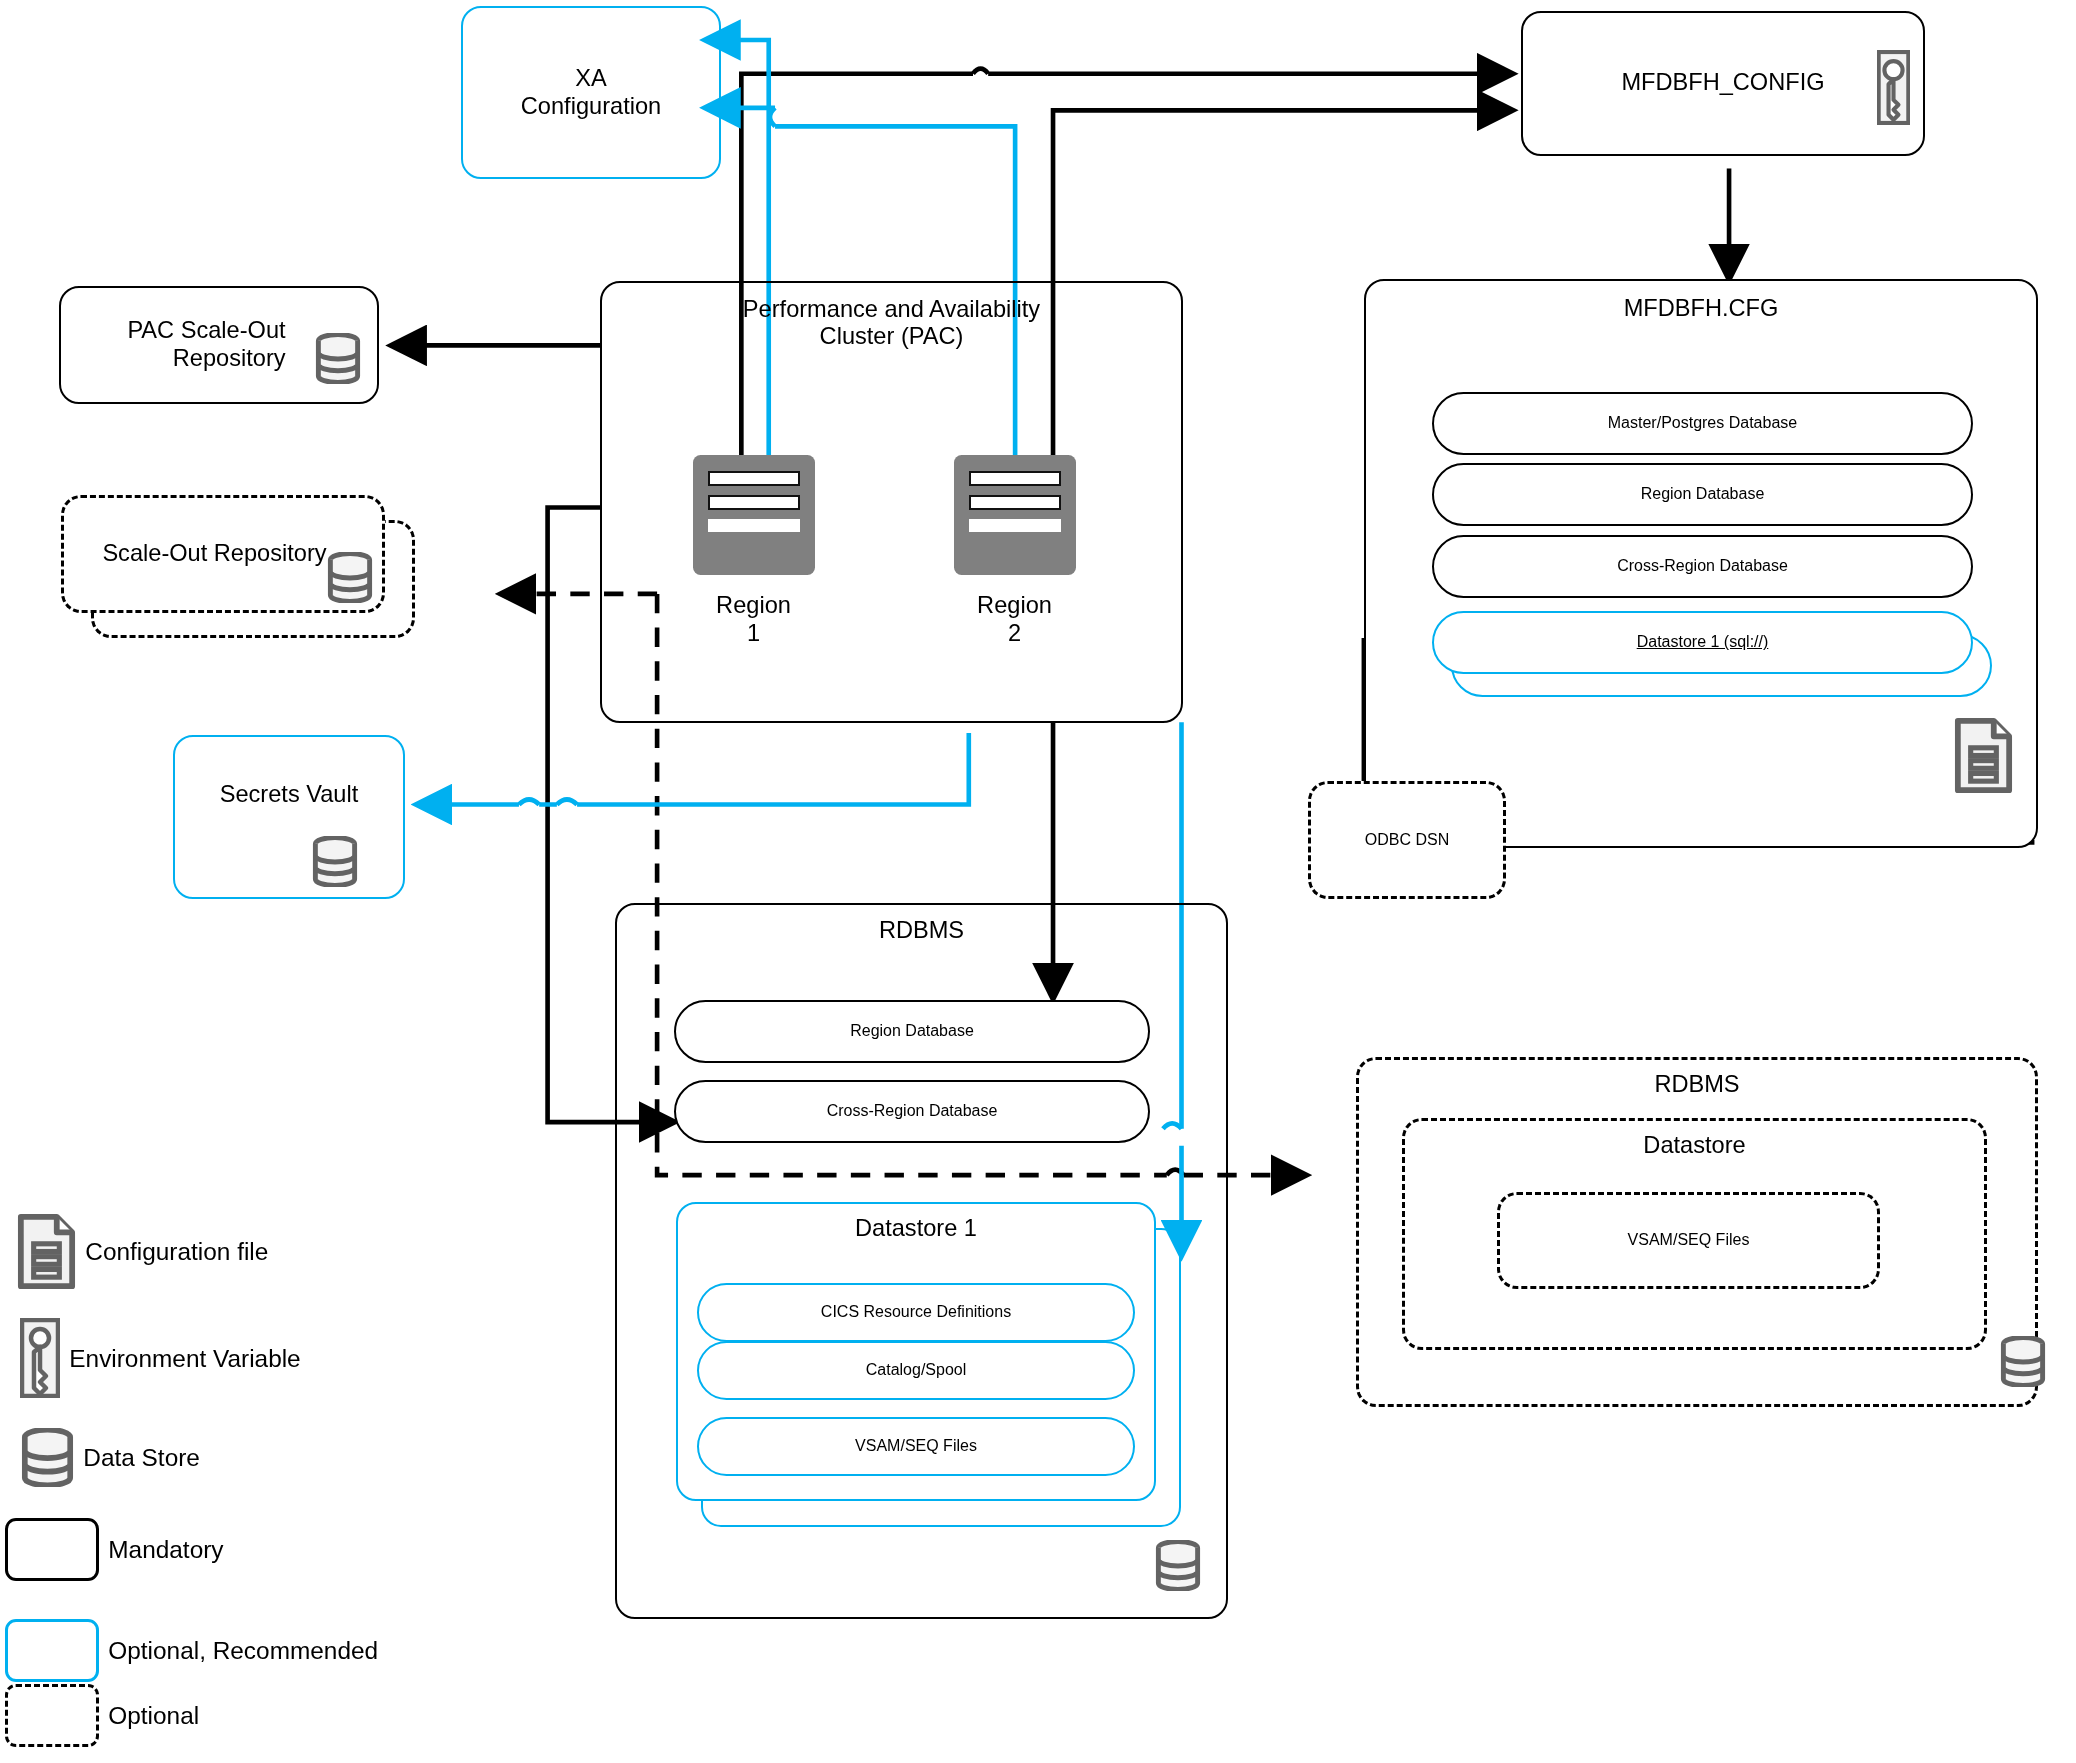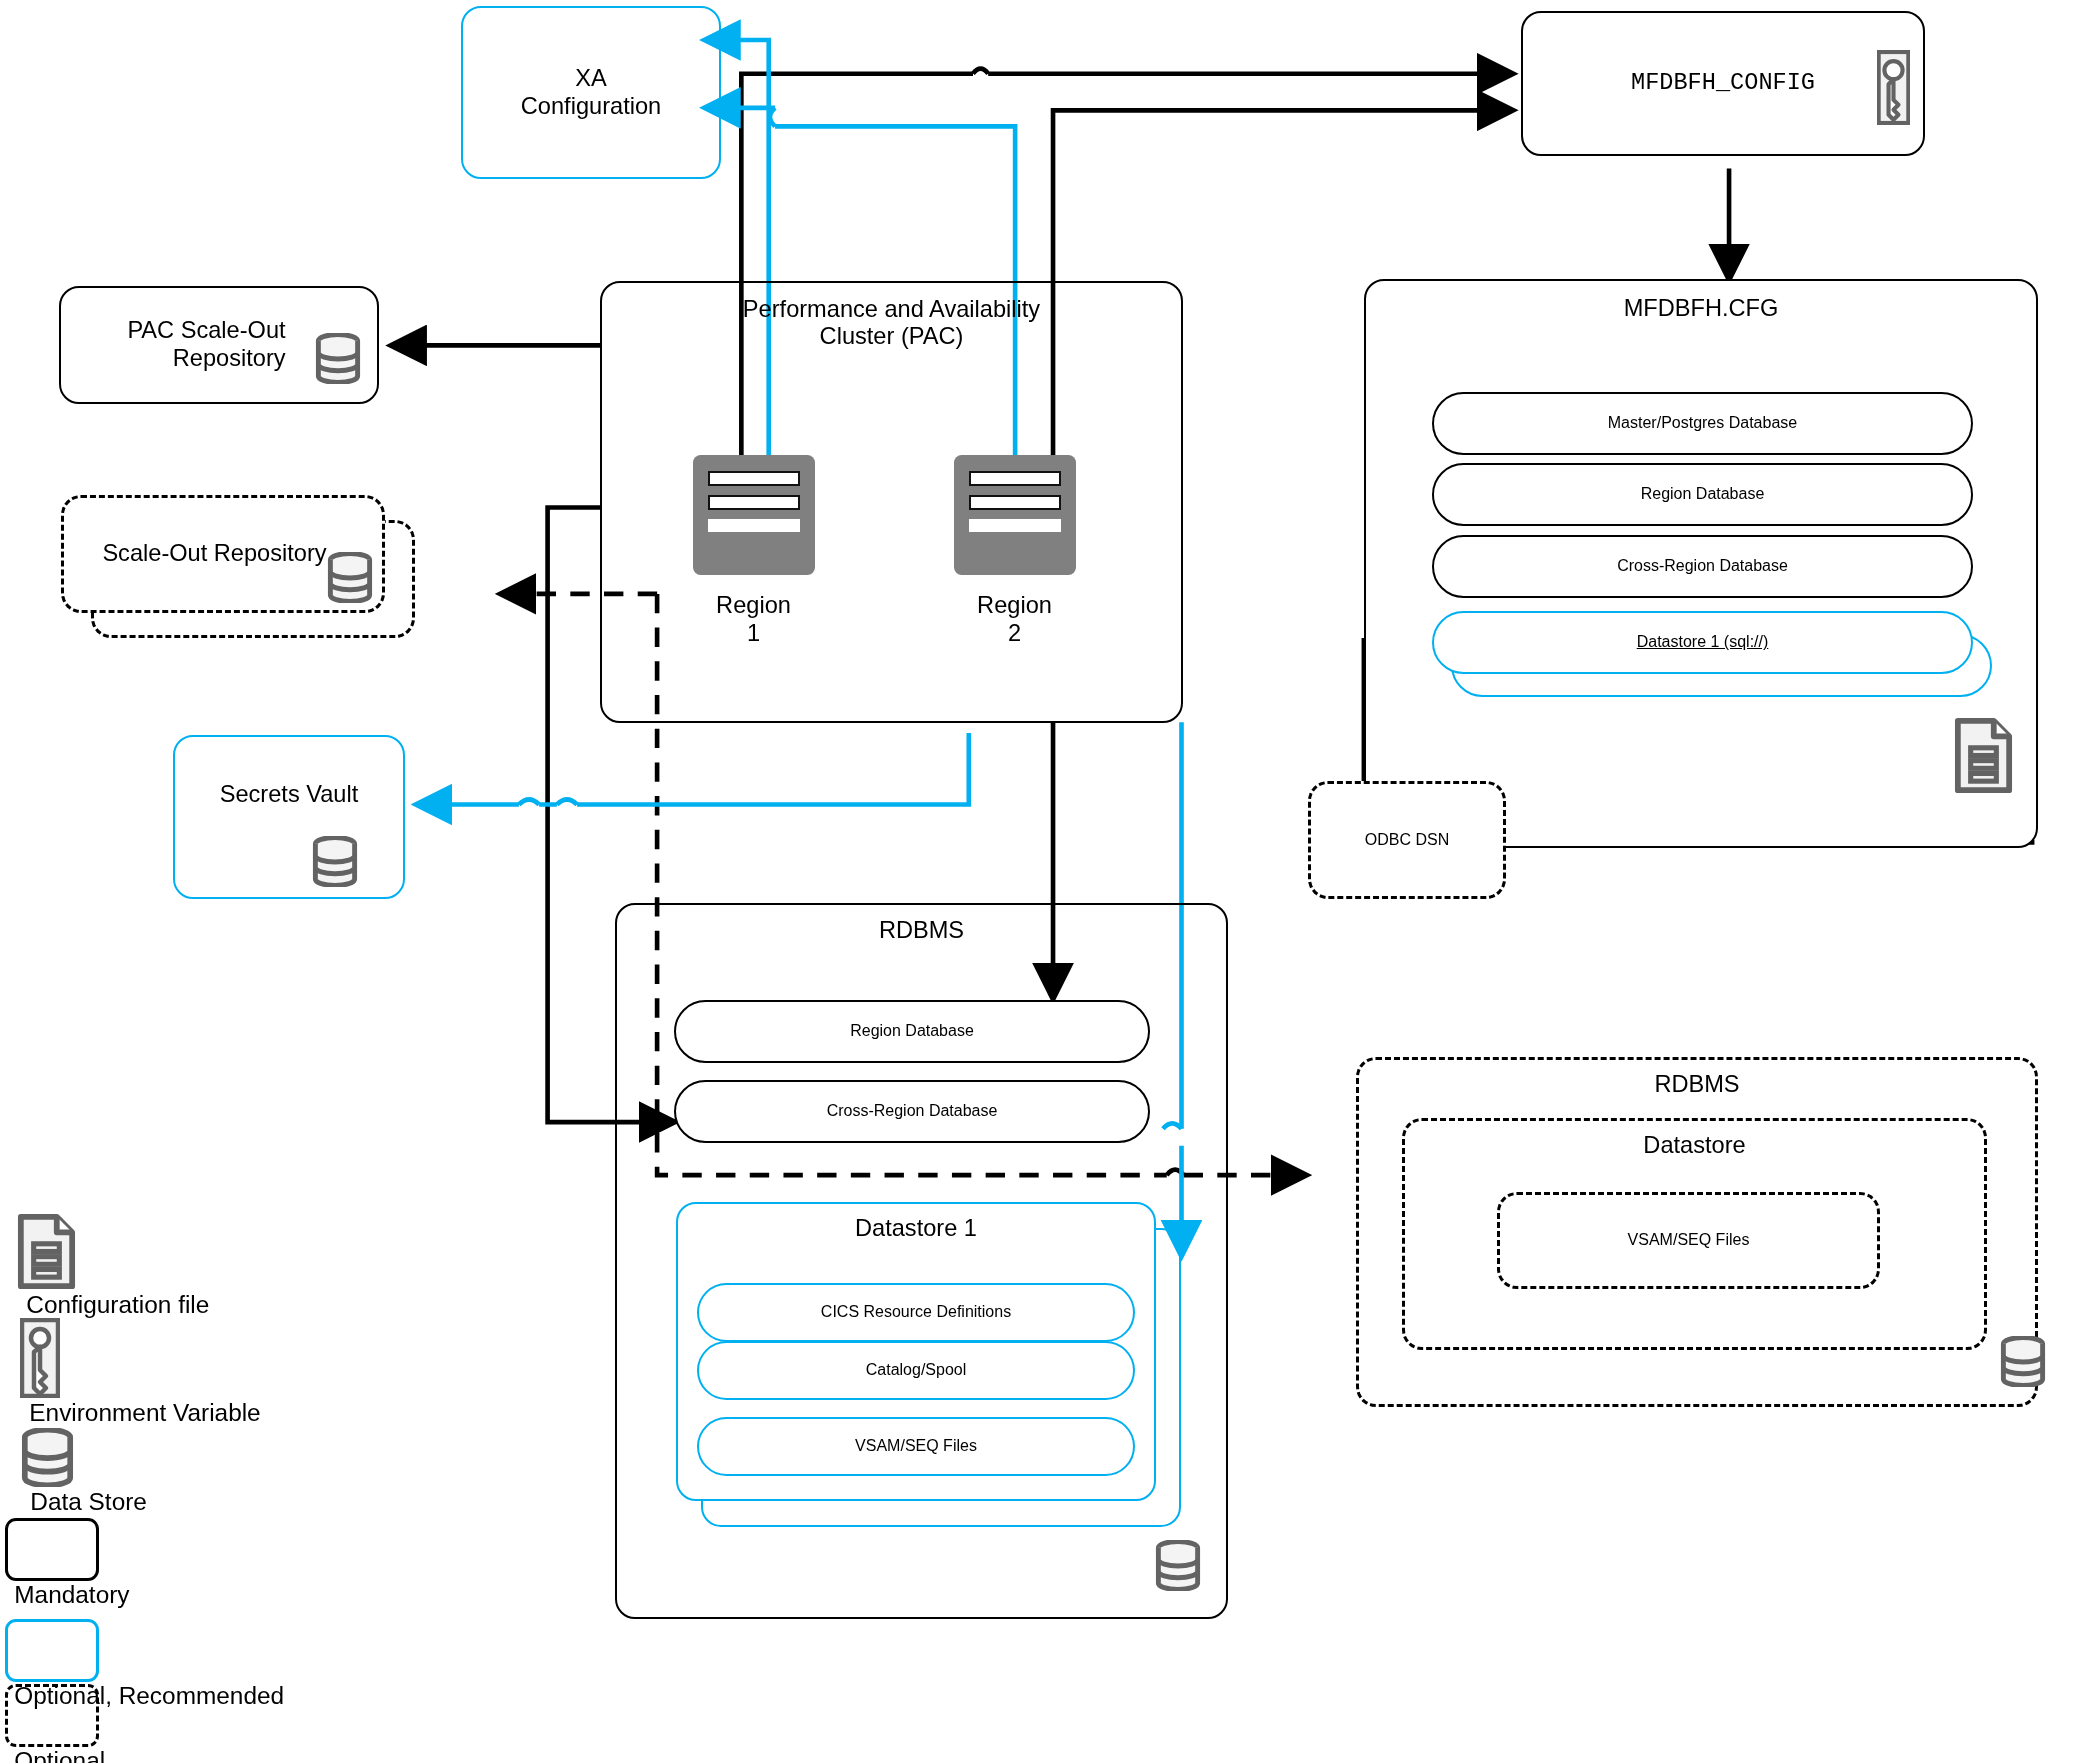--- a/index.html
+++ b/index.html
@@ -11,21 +11,21 @@
   .rb-cyan{border:2.9px solid #00B0F0;border-radius:20px;background:transparent;}
   .rb-dash{border:3.4px dashed #000;border-radius:20px;background:transparent;}
   .pill{border:2.9px solid #000;border-radius:421px;background:#fff;}
   .pill-cyan{border:2.9px solid #00B0F0;border-radius:421px;background:#fff;}
   .label{font-size:23.6px;color:#000;line-height:1.18;white-space:pre-line;}
   .title{font-size:23.6px;color:#000;line-height:1.18;}
   .small{font-size:16px;}
   .server{position:absolute;background:#808080;border-radius:7.6px;}
   .server .bar{position:absolute;left:12%;width:76%;height:13%;background:#fff;border:2.9px solid #111;box-sizing:border-box;}
   .server .bar.plain{border:none;background:#fff;height:11%;}
-  .legend-item{position:absolute;display:flex;align-items:flex-start;flex-direction:column;}
+  .legend-item{position:absolute;display:flex;align-items:center;}
   .legend-text{font-size:24.4px;color:#000;margin-left:9.3px;white-space:nowrap;}
   .ico{flex:0 0 auto;}
 </style>
 </head>
 <body>
 
 <div id="stage">
 
   <svg id="wires" viewBox="0 0 4931 4188">
     <defs>
@@ -80,21 +80,21 @@
       <path d="M1370,1910 q-24,-24 -48,0 M1322,1910 L1280,1910"></path>
       <path d="M1280,1910 q-24,-24 -48,0 M1232,1910 L990,1910" marker-end="url(#ah-cyan)"></path>
     </g>
   </svg>
 
   <div class="node rb-cyan" style="left:461px;top:6.3px;width:260px;height:173px;">
     <div class="label">XA
 Configuration</div>
   </div>
 
-  <div class="node rb" style="left:1521px;top:10.5px;width:404px;height:145px;font-family:Liberation Mono, monospace;">
+  <div class="node rb" style="left:1521px;top:10.5px;width:404px;height:145px;">
     <div class="label">MFDBFH_CONFIG</div>
     <span class="ico" style="position:absolute;right:12.6px;top:37px;">
       <svg width="33" height="75" viewBox="0 0 40 90">
         <rect x="2" y="2" width="36" height="86" fill="#f2f2f2" stroke="#636363" stroke-width="5"></rect>
         <circle cx="20" cy="24" r="11" fill="#fff" stroke="#636363" stroke-width="5"></circle>
         <path d="M20 35 L20 60 L26 66 L20 72 L26 78 L20 84 L14 78 L14 41 z" fill="#fff" stroke="#636363" stroke-width="5" stroke-linejoin="round"></path>
       </svg>
     </span>
   </div>
 

